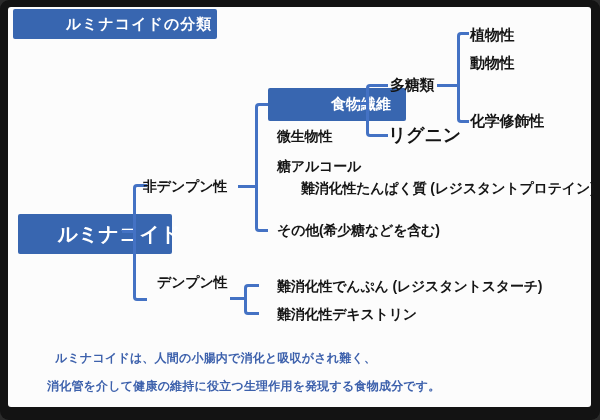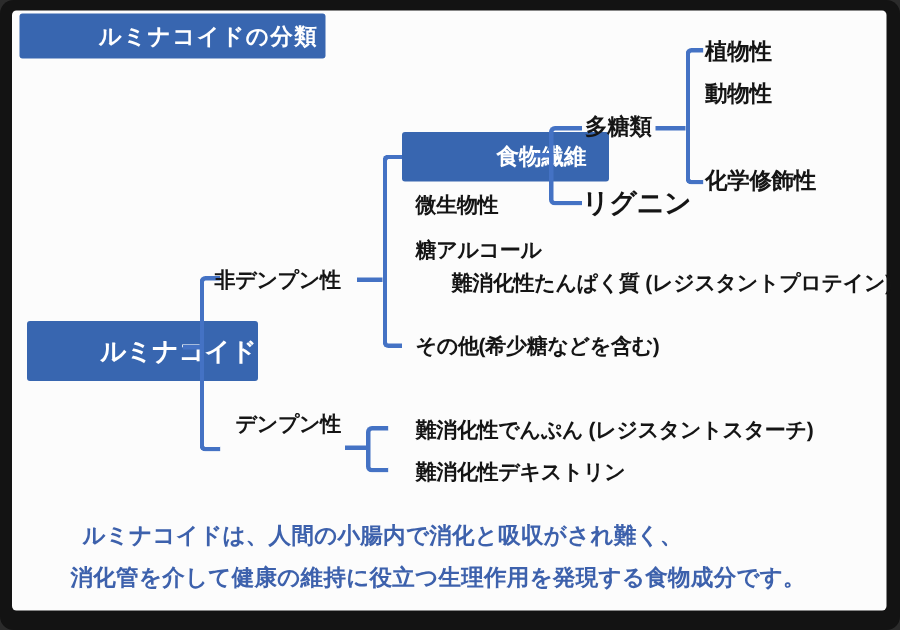--- a/index.html
+++ b/index.html
@@ -24,39 +24,39 @@
     border-radius:3px;
   }
   .bluebox{
     position:absolute;
     background:var(--node-blue);
     color:#ffffff;font-weight:700;
     display:flex;align-items:center;justify-content:center;
     white-space:nowrap;border-radius:2px;padding-left:48px;
   }
   .title-box{left:13px;top:9px;width:156px;height:30px;font-size:15px;letter-spacing:1px;}
-  .root-box{left:18px;top:214px;width:106px;height:40px;font-size:17px;}
+  .root-box{left:18px;top:214px;width:106px;height:40px;font-size:20px;}
   .fiber-box{left:268px;top:88px;width:90px;height:33px;font-size:15px;}
   .lbl{
     position:absolute;height:20px;line-height:20px;
     color:var(--label-black);font-weight:700;font-size:14px;
     white-space:nowrap;letter-spacing:-0.2px;
   }
   .bracket{
     position:absolute;
     border-left:3px solid var(--connector-blue);
     border-top:3px solid var(--connector-blue);
     border-bottom:3px solid var(--connector-blue);
     border-top-left-radius:4px;border-bottom-left-radius:4px;
     box-sizing:border-box;
   }
   .stub{position:absolute;height:3px;background:var(--connector-blue);}
   .note{
     position:absolute;height:22px;line-height:22px;
-    color:var(--note-blue);font-weight:700;font-size:15px;
+    color:var(--note-blue);font-weight:700;font-size:12px;
     white-space:nowrap;letter-spacing:0.2px;
   }
 </style>
 </head>
 <body>
 
 <div class="frame">
   <div class="canvas"></div>
 
   <div class="bluebox title-box">ルミナコイドの分類</div>

